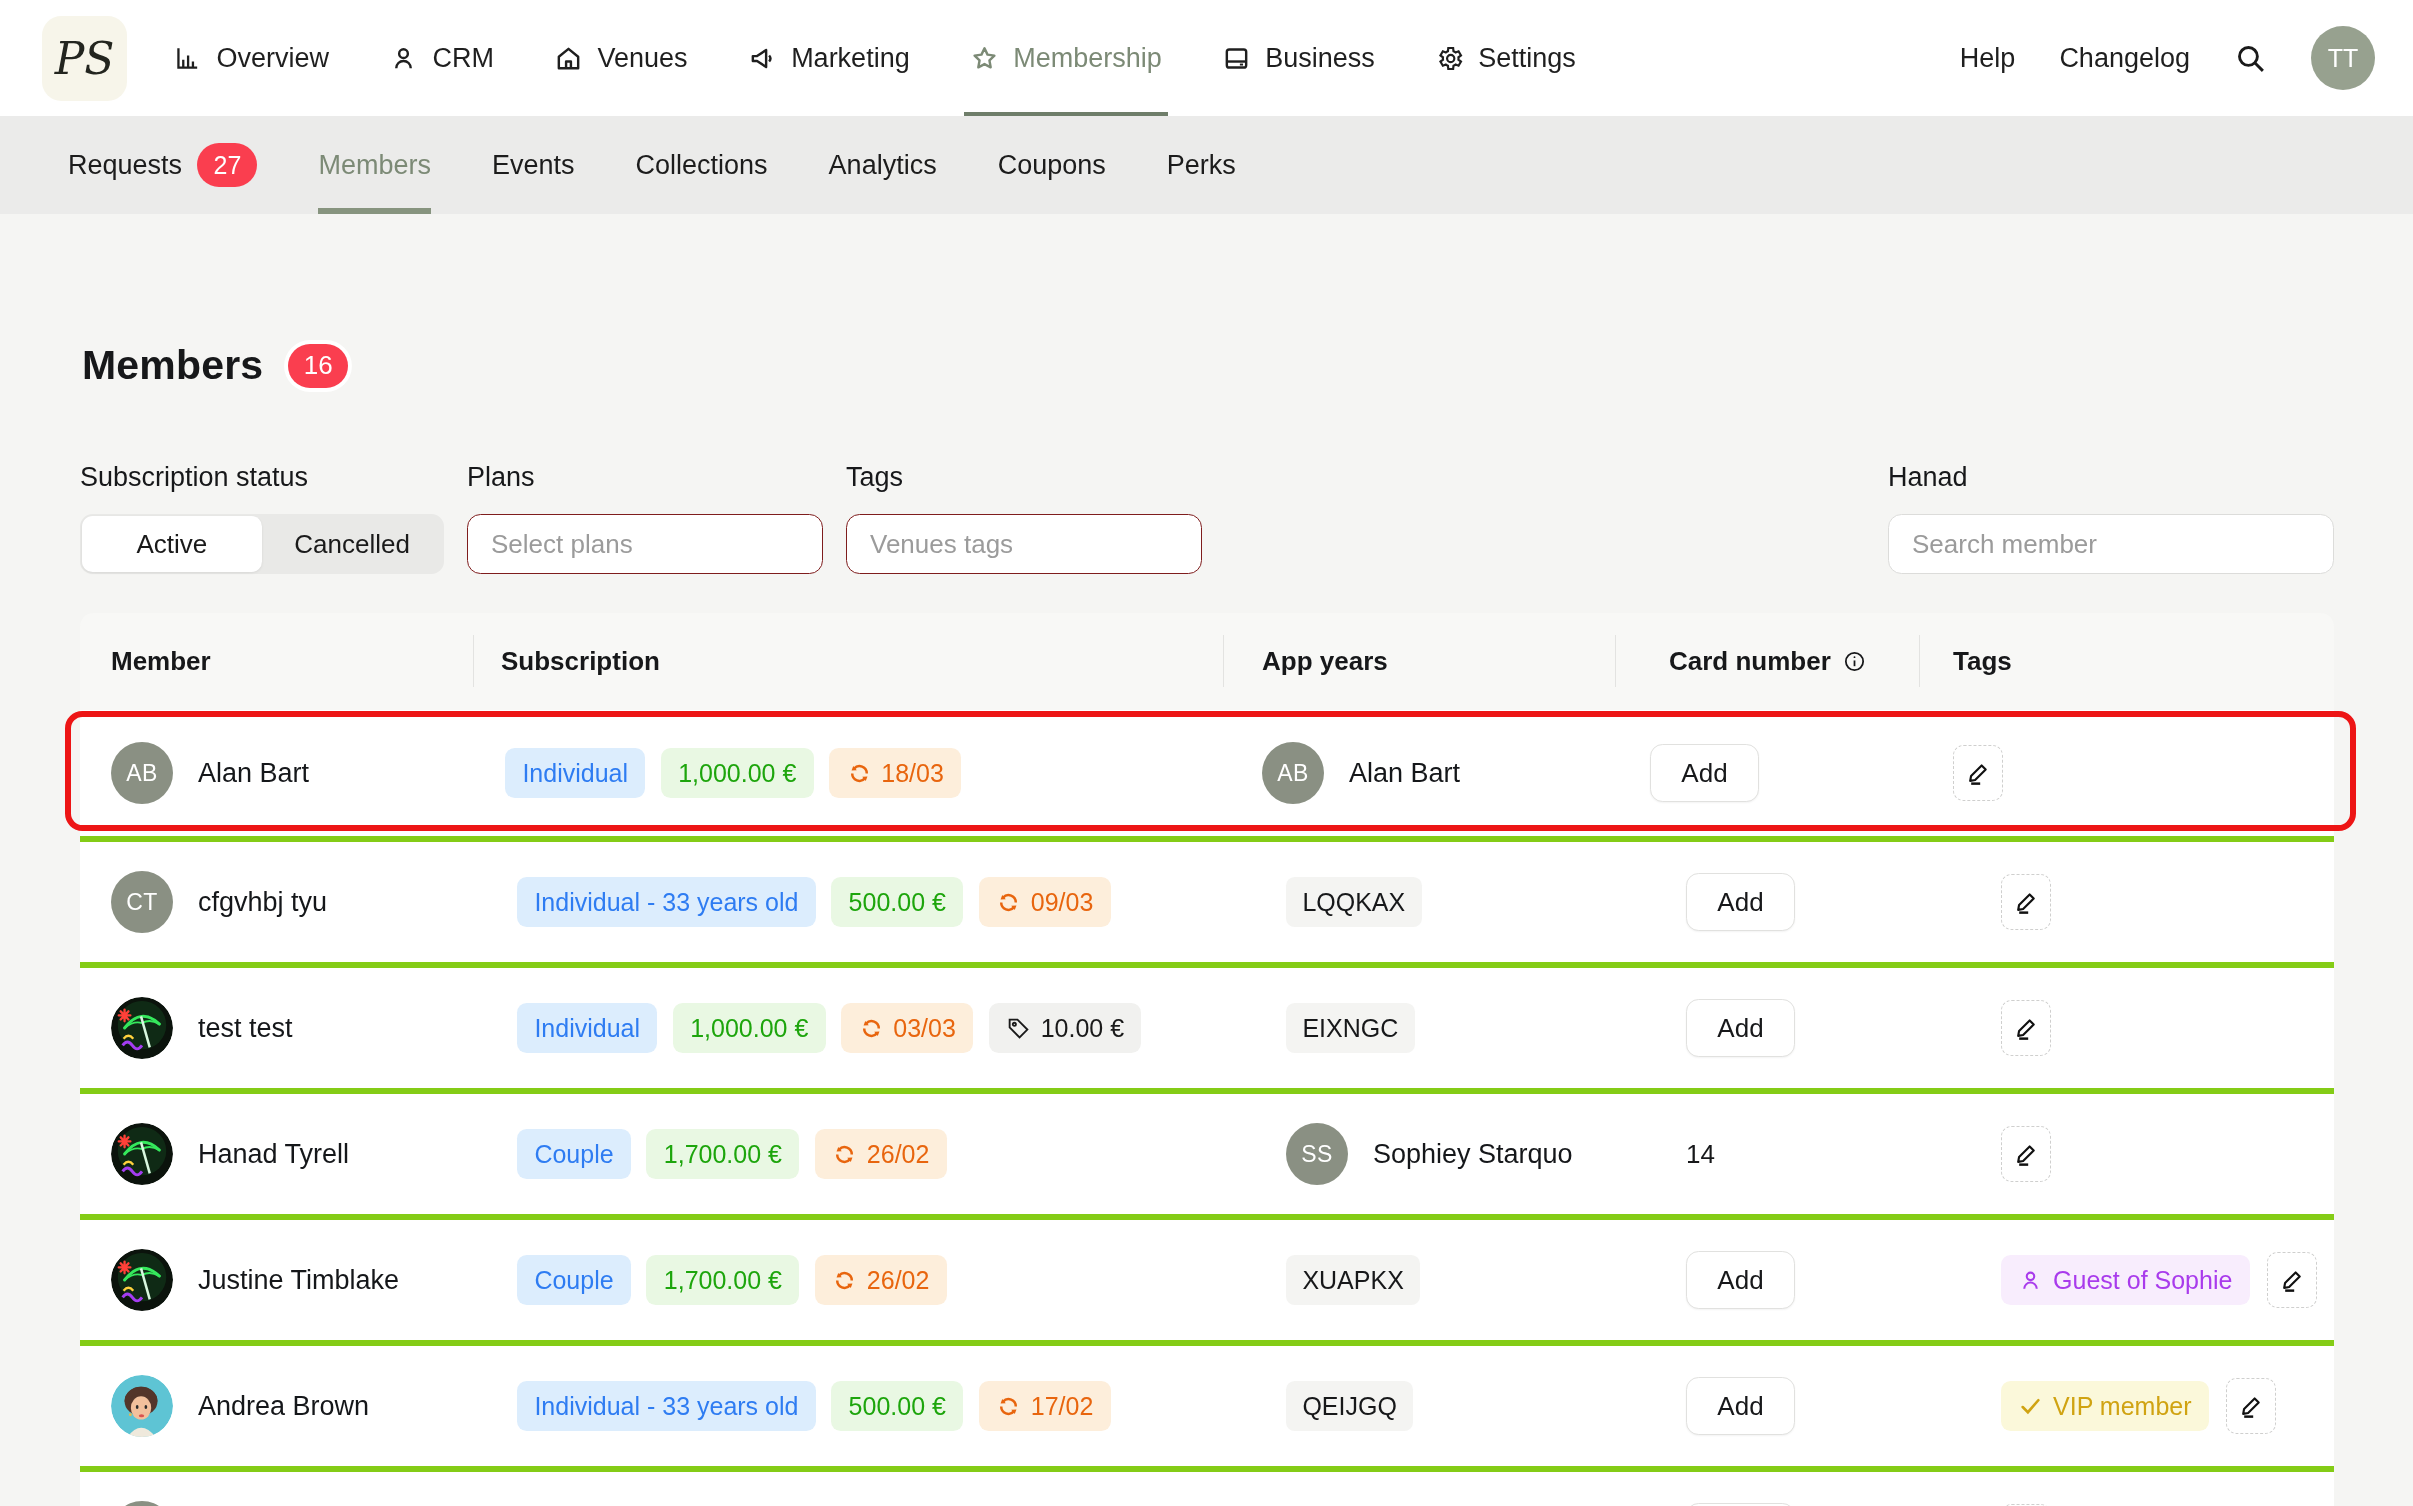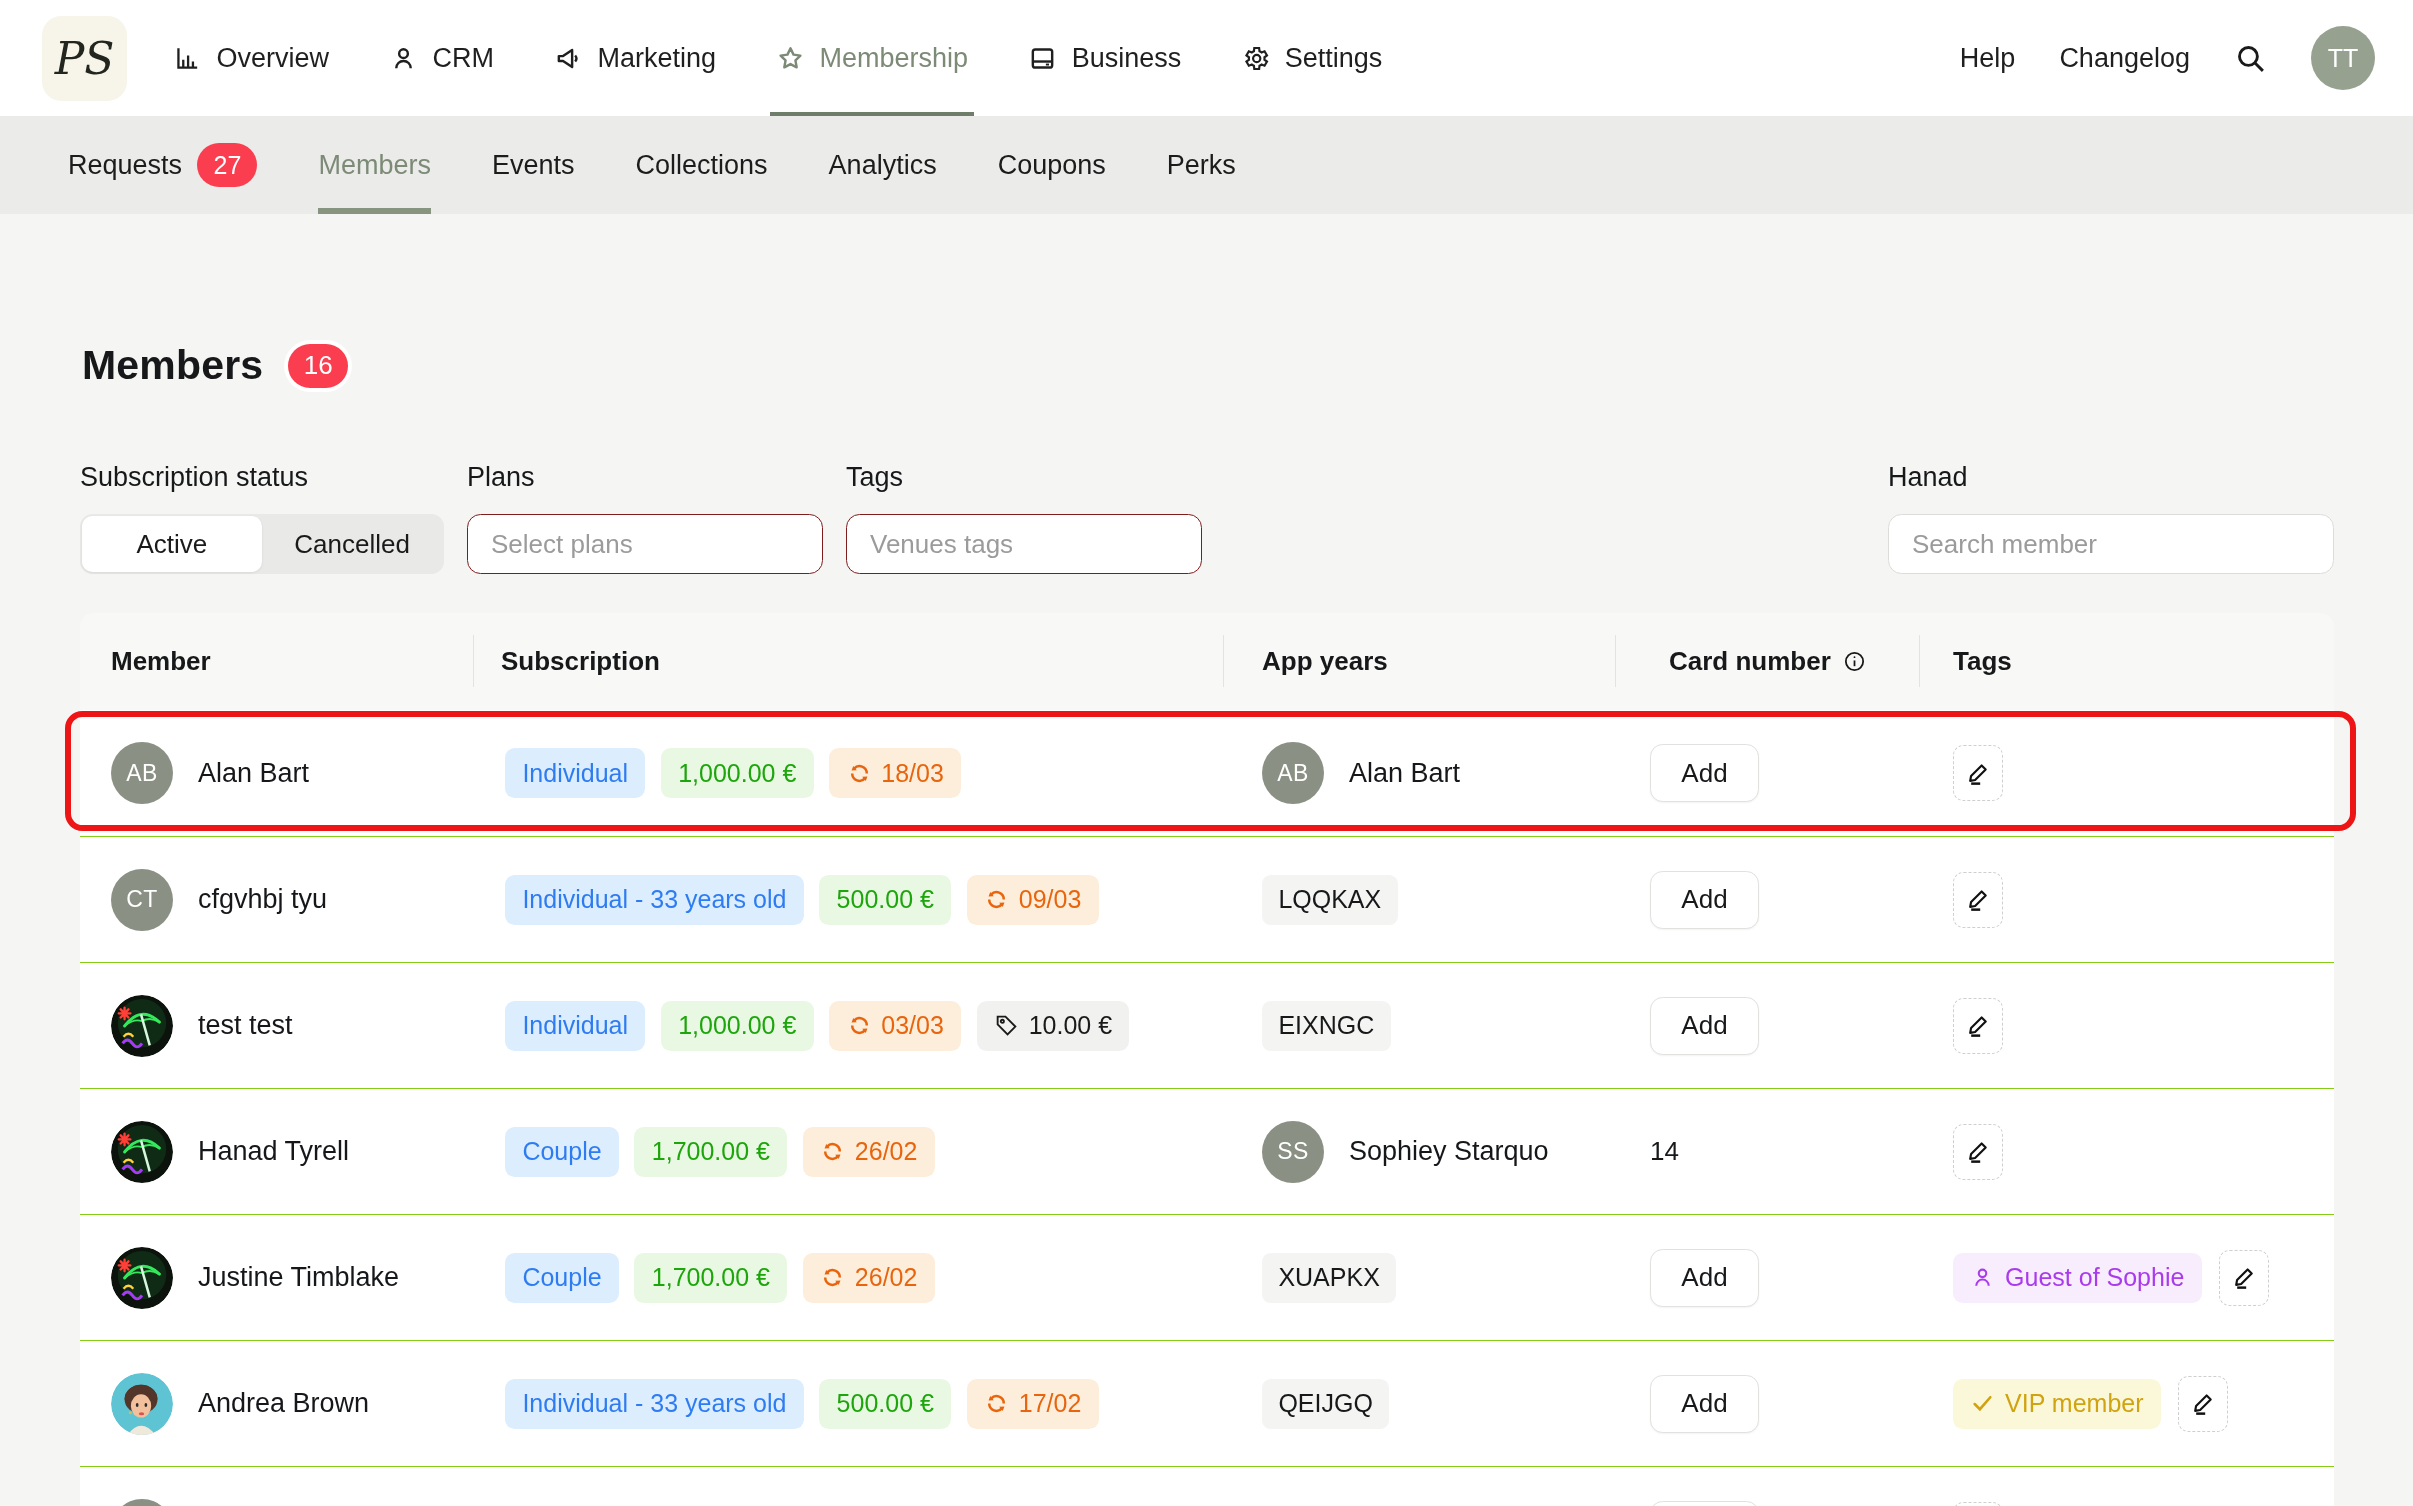--- a/index.html
+++ b/index.html
@@ -121,21 +121,21 @@
   .th:nth-child(3){ padding-left:39px; }
   .th:nth-child(4){ padding-left:54px; }
   .th:nth-child(5){ padding-left:34px; }
   .th + .th::before{
     content:""; position:absolute; left:0; top:22px; width:1px; height:52px; background:#e3e3e1;
   }
   .th .icon{ width:25px; height:25px; color:#17181a; }
   .th .icon svg{ width:25px; height:25px; }
 
   .trow{ height:126px; background:#ffffff; }
-  .trow + .trow{ border-top:1px solid #84cc16; }
+  .trow + .trow{ border-top:6px solid #84cc16;gap:12px; }
   .td{ display:flex; align-items:center; }
   .td.member{ padding-left:31px; gap:25px; }
   .td.subscription{ padding-left:32px; gap:15.4px; }
   .td.appuser{ padding-left:39px; gap:25px; }
   .td.card{ padding-left:35px; }
   .td.tagscol{ padding-left:34px; gap:17.4px; }
 
   .avatar{
     width:62px; height:62px; border-radius:50%; flex:0 0 62px; overflow:hidden;
     display:flex; align-items:center; justify-content:center;
@@ -200,20 +200,29 @@
         <span>Overview</span>
       </div>
       <div class="nav-item">
         <span class="icon">
           <svg viewBox="0 0 24 24" fill="none" stroke="currentColor" stroke-width="2">
             <circle cx="12" cy="8" r="3.6"></circle>
             <path d="M6 20c0-3.4 2.7-6 6-6s6 2.6 6 6"></path>
           </svg>
         </span>
         <span>CRM</span>
+      </div>
+      <div class="nav-item">
+        <span class="icon">
+          <svg viewBox="0 0 24 24" fill="none" stroke="currentColor" stroke-width="2" stroke-linejoin="round">
+            <path d="M4 10.5L12 4l8 6.5V20H4z"></path>
+            <path d="M10 20v-5.5h4V20"></path>
+          </svg>
+        </span>
+        <span>Venues</span>
       </div>
       <div class="nav-item">
         <span class="icon">
           <svg viewBox="0 0 24 24" fill="none" stroke="currentColor" stroke-width="2" stroke-linejoin="round">
             <path d="M4 10v4h3.5L15 19V5l-7.5 5z"></path>
             <path d="M17.5 9.5a3.8 3.8 0 0 1 0 5"></path>
           </svg>
         </span>
         <span>Marketing</span>
       </div>

